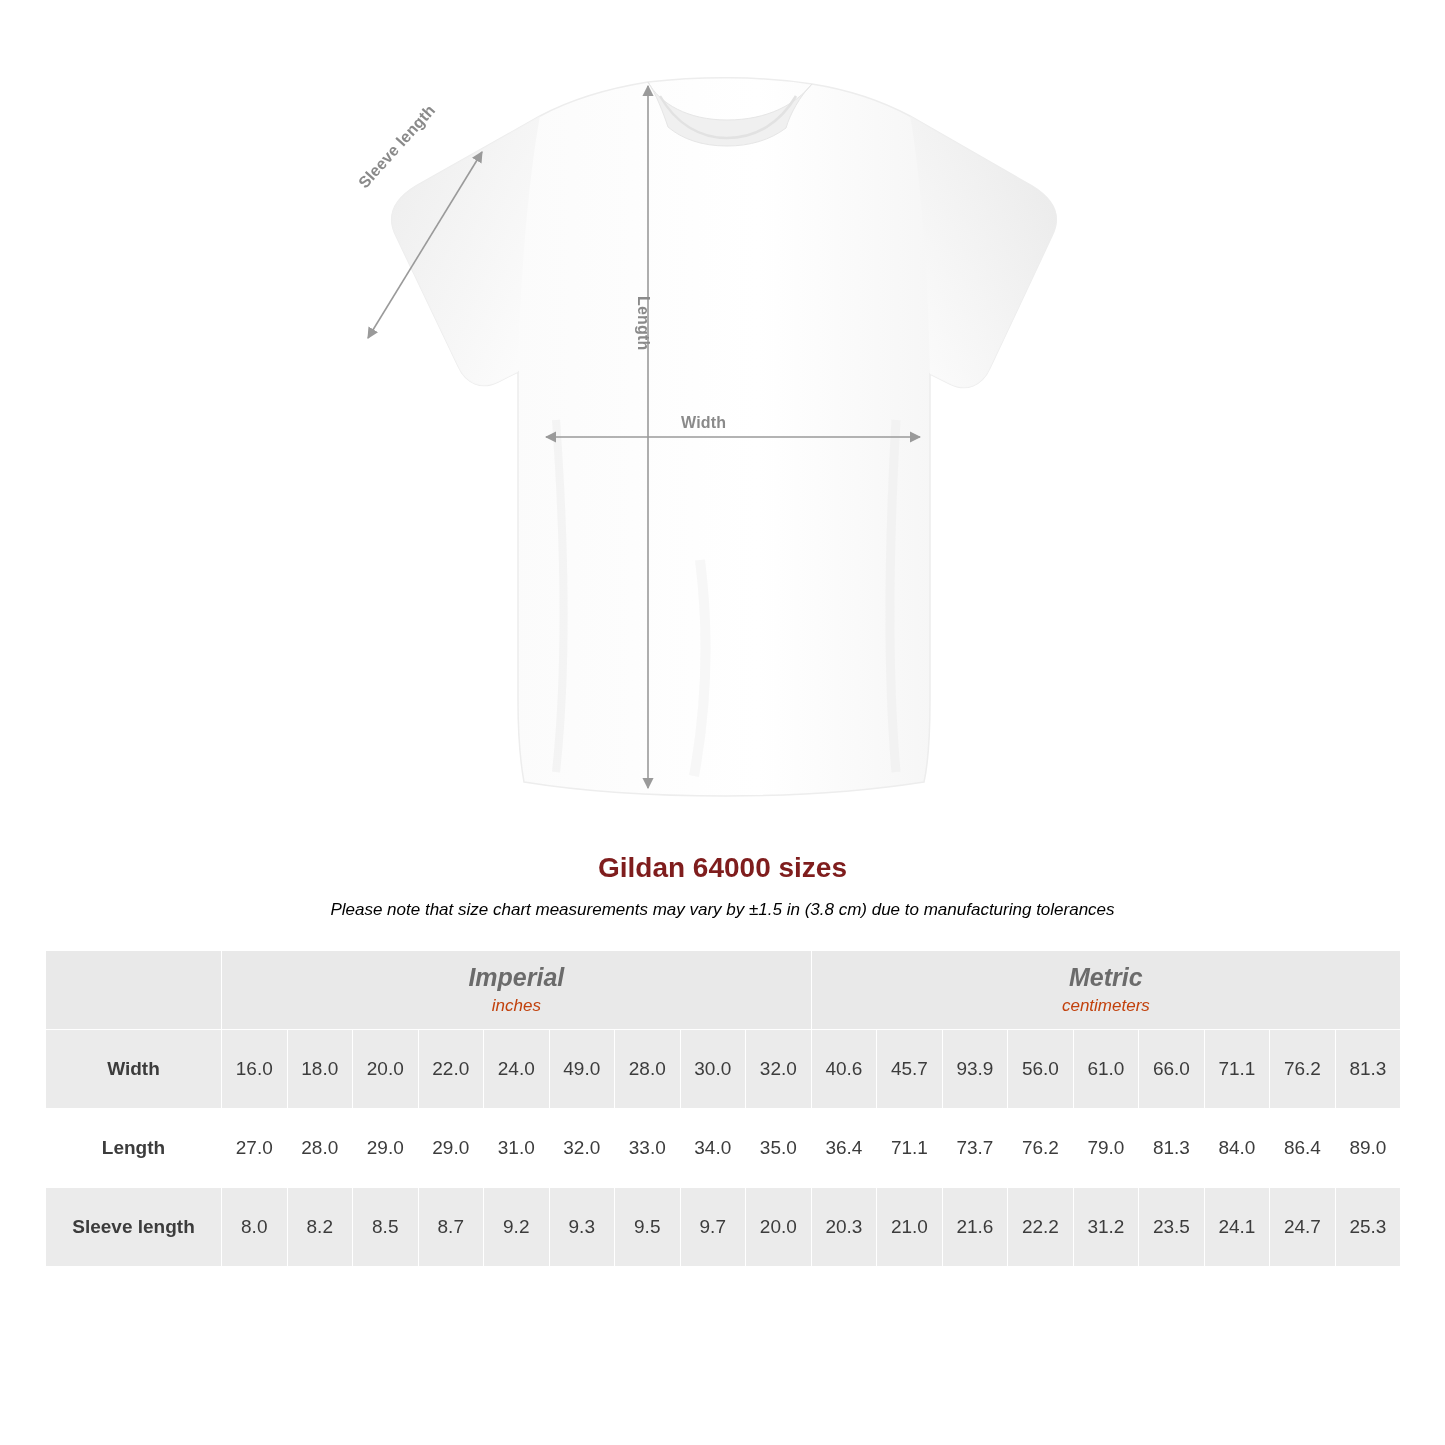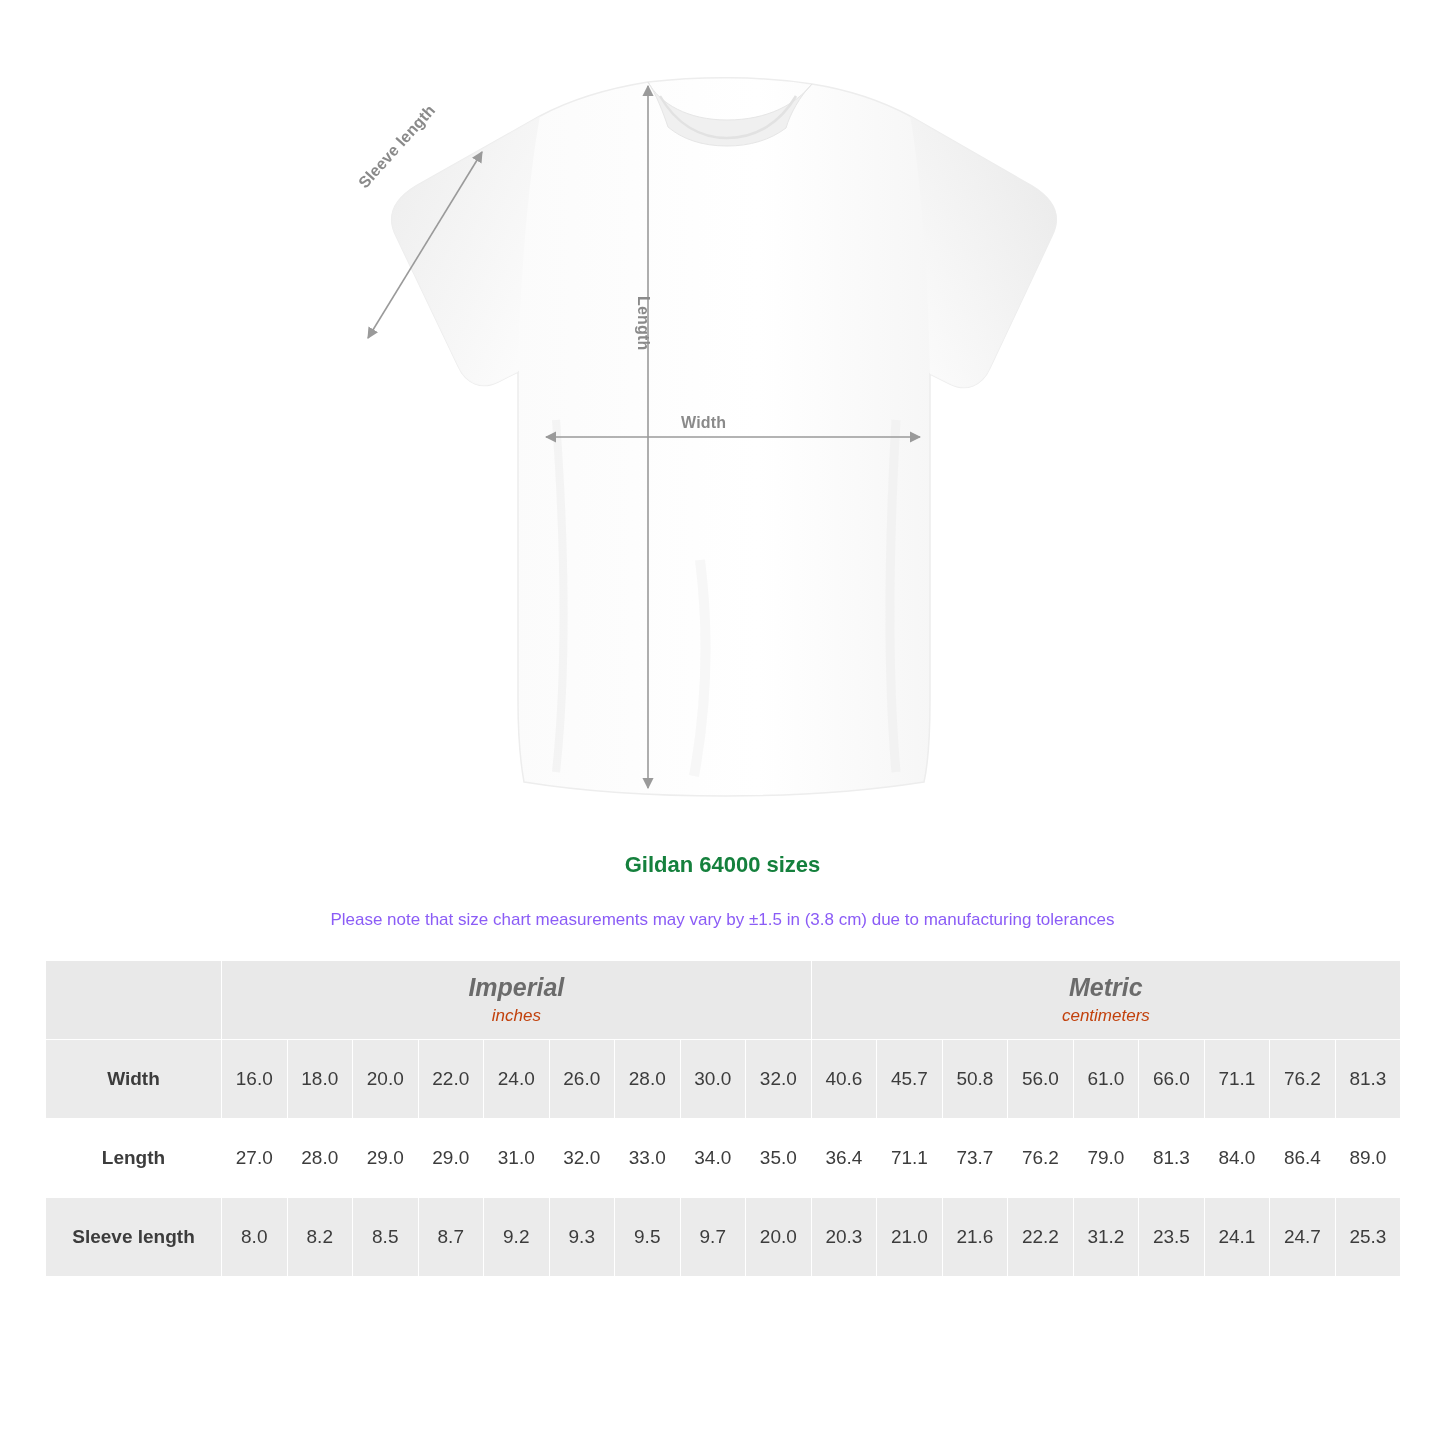--- a/index.html
+++ b/index.html
@@ -50,28 +50,29 @@
     left: 681px;
     top: 414px;
   }
 
   
   .title-block {
     text-align: center;
     margin-top: 22px;
   }
   .chart-title {
-    font-size: 22px;
-    font-weight: bold;
-    color: #15803d;
-    margin: 0 0 32px 0;
+    font-size: 28px;
+    font-weight: bold;
+    color: #7f1d1d;
+    margin: 0 0 16px 0;
   }
   .chart-note {
     font-size: 17px;
-    color: #8b5cf6;
+    font-style: italic;
+    color: #000000;
     margin: 0;
   }
 
   
   .table-wrap {
     margin-top: 30px;
     padding: 0 45px;
     box-sizing: border-box;
     width: 1445px;
   }
@@ -239,27 +240,27 @@
             <div class="unit-sub">centimeters</div>
           </td>
         </tr>
         <tr class="row-shade">
           <td class="row-label">Width</td>
           <td>16.0</td>
           <td>18.0</td>
           <td>20.0</td>
           <td>22.0</td>
           <td>24.0</td>
-          <td>26.0</td>
+          <td>49.0</td>
           <td>28.0</td>
           <td>30.0</td>
           <td>32.0</td>
           <td>40.6</td>
           <td>45.7</td>
-          <td>50.8</td>
+          <td>93.9</td>
           <td>56.0</td>
           <td>61.0</td>
           <td>66.0</td>
           <td>71.1</td>
           <td>76.2</td>
           <td>81.3</td>
         </tr>
         <tr class="row-plain">
           <td class="row-label">Length</td>
           <td>27.0</td>

